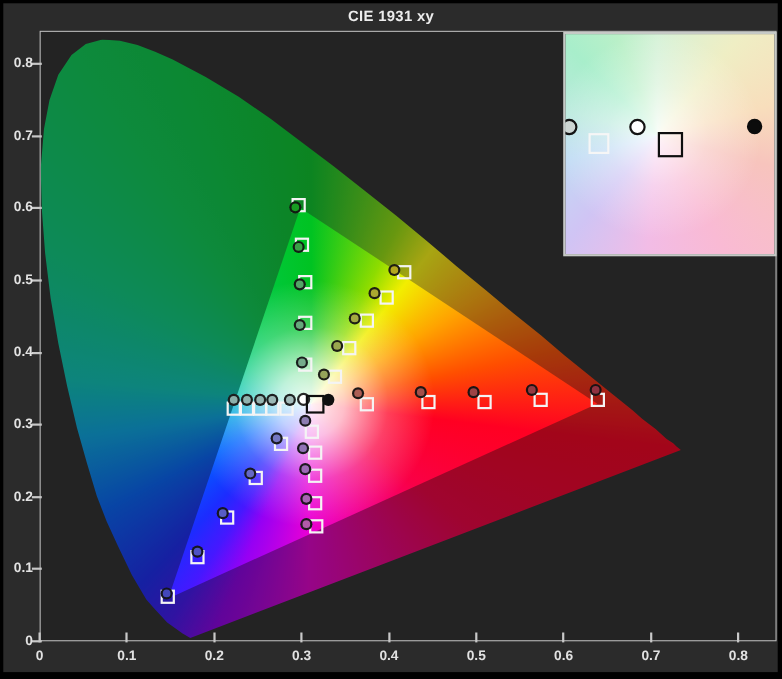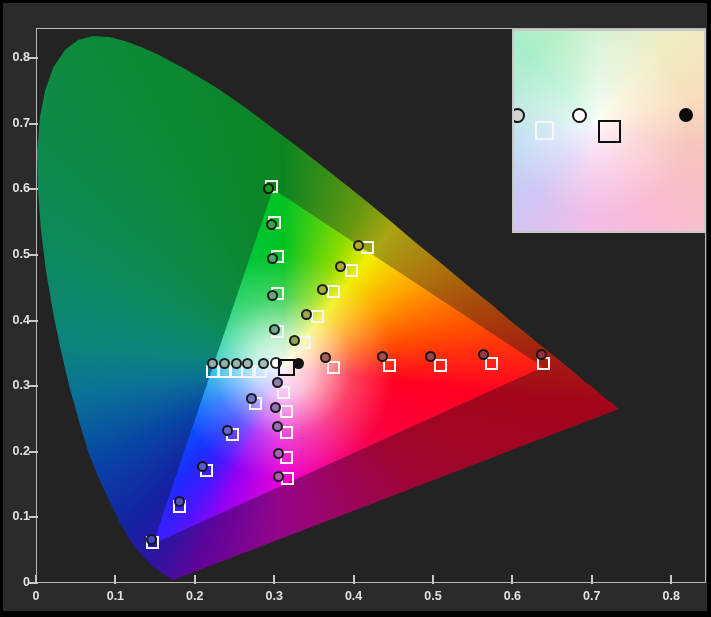--- a/index.html
+++ b/index.html
@@ -69,20 +69,21 @@
              #f2bce6 185deg,#d0c4f4 220deg,#c0dcf4 255deg,#baeadd 285deg,#a8eecb 315deg,
              #baf0c8 338deg,#d6f2d8 360deg);}
 </style>
 </head>
 <body>
 
 <div class="frame">
   <div class="surface"></div>
   <div class="stage">
 
+    <div class="chart-title">CIE 1931 xy</div>
 
     <div class="plot-area"></div>
 
     <div class="horseshoe-clip locus-fill locus-dim"></div>
     <div class="triangle-clip">
       <div class="horseshoe-clip locus-bright"></div>
     </div>
 
     <div class="points-layer">
         <div class="marker-square" style="left: 327.25px; top: 360.676px; width: 13px; height: 13px;"></div>

